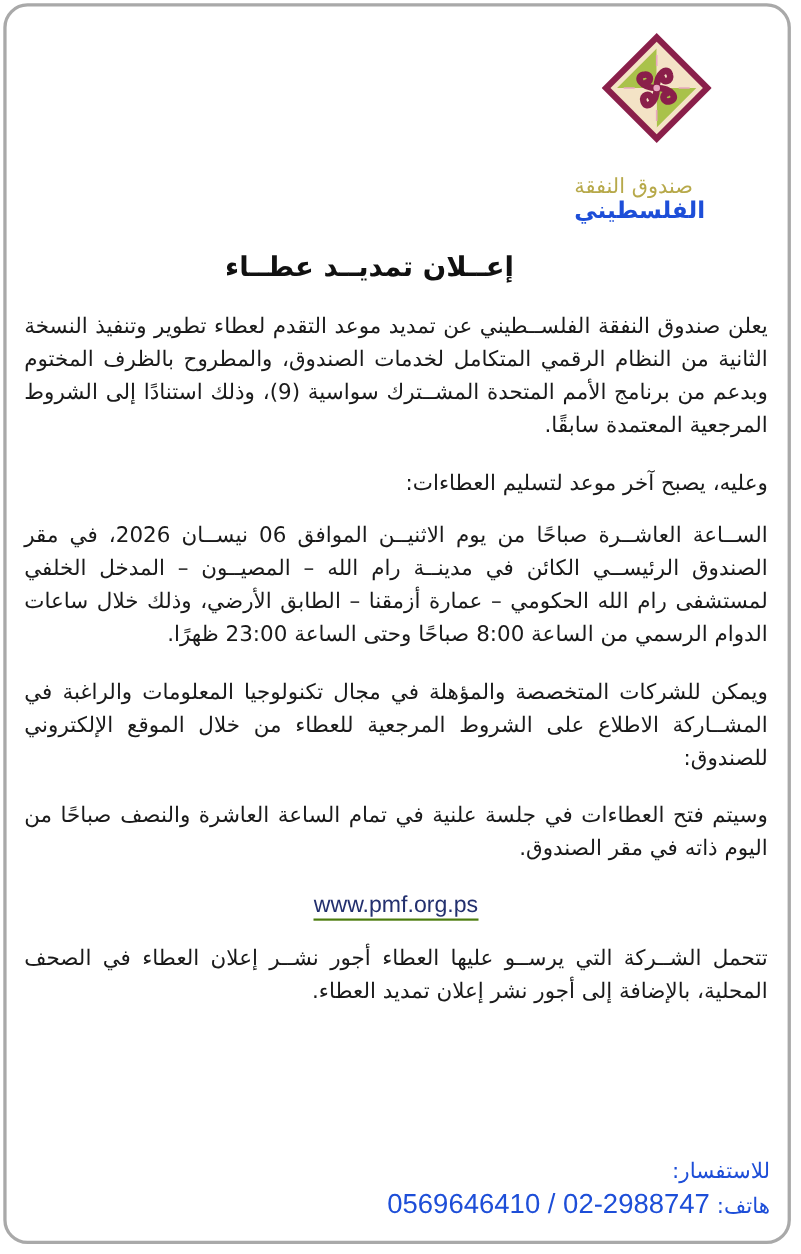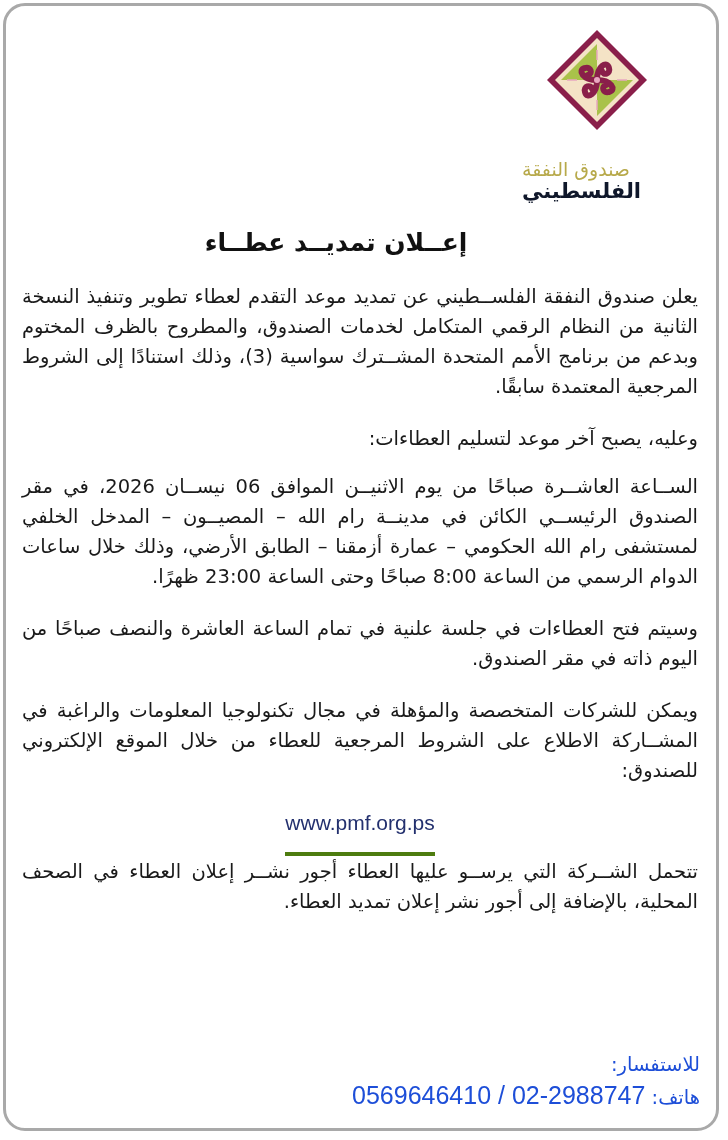--- a/index.html
+++ b/index.html
@@ -49,21 +49,21 @@
       line-height: 1.05;
     }
     .logo-line1 {
       display: block;
       color: #b7a94a;
       font-size: 19px;
       font-weight: normal;
     }
     .logo-line2 {
       display: block;
-      color: #0f172a;
+      color: #1d4ed8;
       font-size: 21px;
       font-weight: bold;
     }
     .title {
       position: absolute;
       left: 0;
       top: 228px;
       width: 672px;
       text-align: center;
       direction: rtl;
@@ -92,22 +92,22 @@
     .url-wrap {
       text-align: center;
       direction: ltr;
       margin: 0 0 18px 0;
     }
     .url {
       font-family: "Liberation Sans", sans-serif;
       font-size: 21px;
       color: #23306e;
       text-decoration: none;
-      border-bottom: 4px solid #4d7c0f;
-      padding-bottom: 18px;
+      border-bottom: 2px solid #4d7c0f;
+      padding-bottom: 1px;
     }
     .contact {
       position: absolute;
       right: 28px;
       top: 1050px;
       direction: rtl;
       text-align: right;
       font-size: 19.5px;
       line-height: 30px;
       color: #1d4ed8;
@@ -148,25 +148,25 @@
   </svg>
   <div class="logo-text">
     <span class="logo-line1">صندوق النفقة</span>
     <span class="logo-line2">الفلسطيني</span>
   </div>
 </div>
 
 <div class="title">إعــلان تمديــد عطــاء</div>
 
 <div class="content">
-  <p class="para">يعلن صندوق النفقة الفلســطيني عن تمديد موعد التقدم لعطاء تطوير وتنفيذ النسخة الثانية من النظام الرقمي المتكامل لخدمات الصندوق، والمطروح بالظرف المختوم وبدعم من برنامج الأمم المتحدة المشــترك سواسية (3)، وذلك استنادًا إلى الشروط المرجعية المعتمدة سابقًا.</p>
+  <p class="para">يعلن صندوق النفقة الفلســطيني عن تمديد موعد التقدم لعطاء تطوير وتنفيذ النسخة الثانية من النظام الرقمي المتكامل لخدمات الصندوق، والمطروح بالظرف المختوم وبدعم من برنامج الأمم المتحدة المشــترك سواسية (9)، وذلك استنادًا إلى الشروط المرجعية المعتمدة سابقًا.</p>
   <p class="para-tight">وعليه، يصبح آخر موعد لتسليم العطاءات:</p>
   <p class="para">الســاعة العاشــرة صباحًا من يوم الاثنيــن الموافق 06 نيســان 2026، في مقر الصندوق الرئيســي الكائن في مدينــة رام الله – المصيــون – المدخل الخلفي لمستشفى رام الله الحكومي – عمارة أزمقنا – الطابق الأرضي، وذلك خلال ساعات الدوام الرسمي من الساعة 8:00 صباحًا وحتى الساعة 23:00 ظهرًا.</p>
+  <p class="para">ويمكن للشركات المتخصصة والمؤهلة في مجال تكنولوجيا المعلومات والراغبة في المشــاركة الاطلاع على الشروط المرجعية للعطاء من خلال الموقع الإلكتروني للصندوق:</p>
   <p class="para">وسيتم فتح العطاءات في جلسة علنية في تمام الساعة العاشرة والنصف صباحًا من اليوم ذاته في مقر الصندوق.</p>
-  <p class="para">ويمكن للشركات المتخصصة والمؤهلة في مجال تكنولوجيا المعلومات والراغبة في المشــاركة الاطلاع على الشروط المرجعية للعطاء من خلال الموقع الإلكتروني للصندوق:</p>
   <div class="url-wrap">
     <a class="url">www.pmf.org.ps</a>
   </div>
   <p class="para">تتحمل الشــركة التي يرســو عليها العطاء أجور نشــر إعلان العطاء في الصحف المحلية، بالإضافة إلى أجور نشر إعلان تمديد العطاء.</p>
 </div>
 
 <div class="contact">
   <div>للاستفسار:</div>
   <div>
     <span>هاتف:</span>

